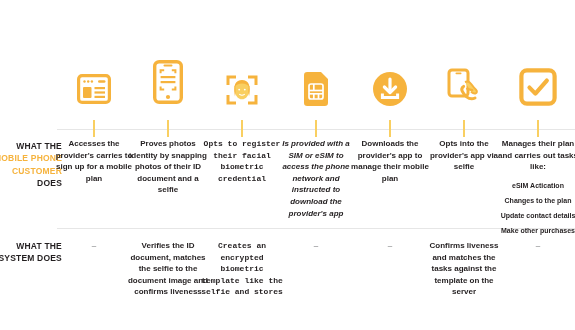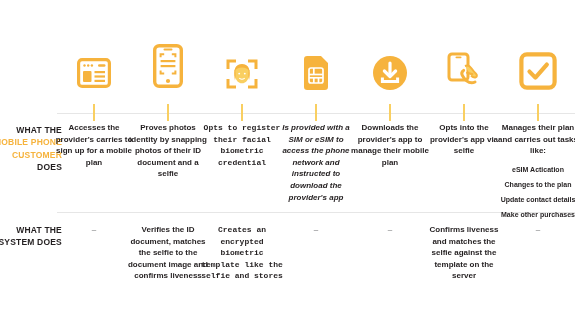--- a/index.html
+++ b/index.html
@@ -12,20 +12,21 @@
     height: 330px;
     overflow: hidden;
     font-family: "Liberation Sans", sans-serif;
     color: #231f20;
   }
   .canvas {
     position: relative;
     width: 575px;
     height: 284px;
     overflow: hidden;
+    margin-top: 16px;
   }
 
   
   .row-label {
     position: absolute;
     width: 120px;
     left: -58px;
     text-align: right;
     font-size: 8.5px;
     font-weight: bold;
@@ -238,21 +239,21 @@
         <svg width="38" height="38" viewBox="0 0 38 38">
           <rect x="4" y="2" width="19" height="26" rx="3" fill="none" stroke="#f6b33d" stroke-width="3"></rect>
           <rect x="10.5" y="4.6" width="6" height="1.6" rx="0.8" fill="#f6b33d"></rect>
           <path d="M20 14 c2.6 -1.2 5 0.2 6.4 2.2 1.6 2.2 3 4.2 4.4 5.4 1.6 1.4 1.4 3.4 -0.4 3.8 -1.6 0.4 -3.2 -0.6 -4.4 -1.6" fill="#f9cf61" stroke="#f6b33d" stroke-width="2" stroke-linejoin="round"></path>
           <path d="M18.6 18.4 c-1.6 1 -2.2 3 -1.4 4.8 0.8 1.8 2.4 4 4.4 5.6 2.2 1.8 5.6 2.6 8.4 1.2" fill="none" stroke="#f6b33d" stroke-width="3" stroke-linecap="round" stroke-linejoin="round"></path>
           <path d="M22 20.8 c1.8 0.6 3.6 1.2 5.4 1.2" fill="none" stroke="#f6b33d" stroke-width="2" stroke-linecap="round"></path>
         </svg>
       </div>
       <div class="tick"></div>
       <div class="txt-top">Opts into the provider's app via selfie</div>
-      <div class="txt-bottom">Confirms liveness and matches the selfie against the template on the server</div>
+      <div class="txt-bottom">Confirms liveness and matches the tasks against the template on the server</div>
     </div>
 
     <div class="col" style="left:444px;">
       <div class="icon-box" style="top:52px;">
         <svg width="38" height="38" viewBox="0 0 38 38">
           <rect x="2.4" y="2.4" width="33.2" height="33.2" rx="5.5" fill="none" stroke="#f6b33d" stroke-width="4.2"></rect>
           <path d="M10.5 19.6 L16.4 25.6 L27.8 12.6" fill="none" stroke="#f6b33d" stroke-width="4.2" stroke-linecap="round" stroke-linejoin="round"></path>
         </svg>
       </div>
       <div class="tick"></div>

